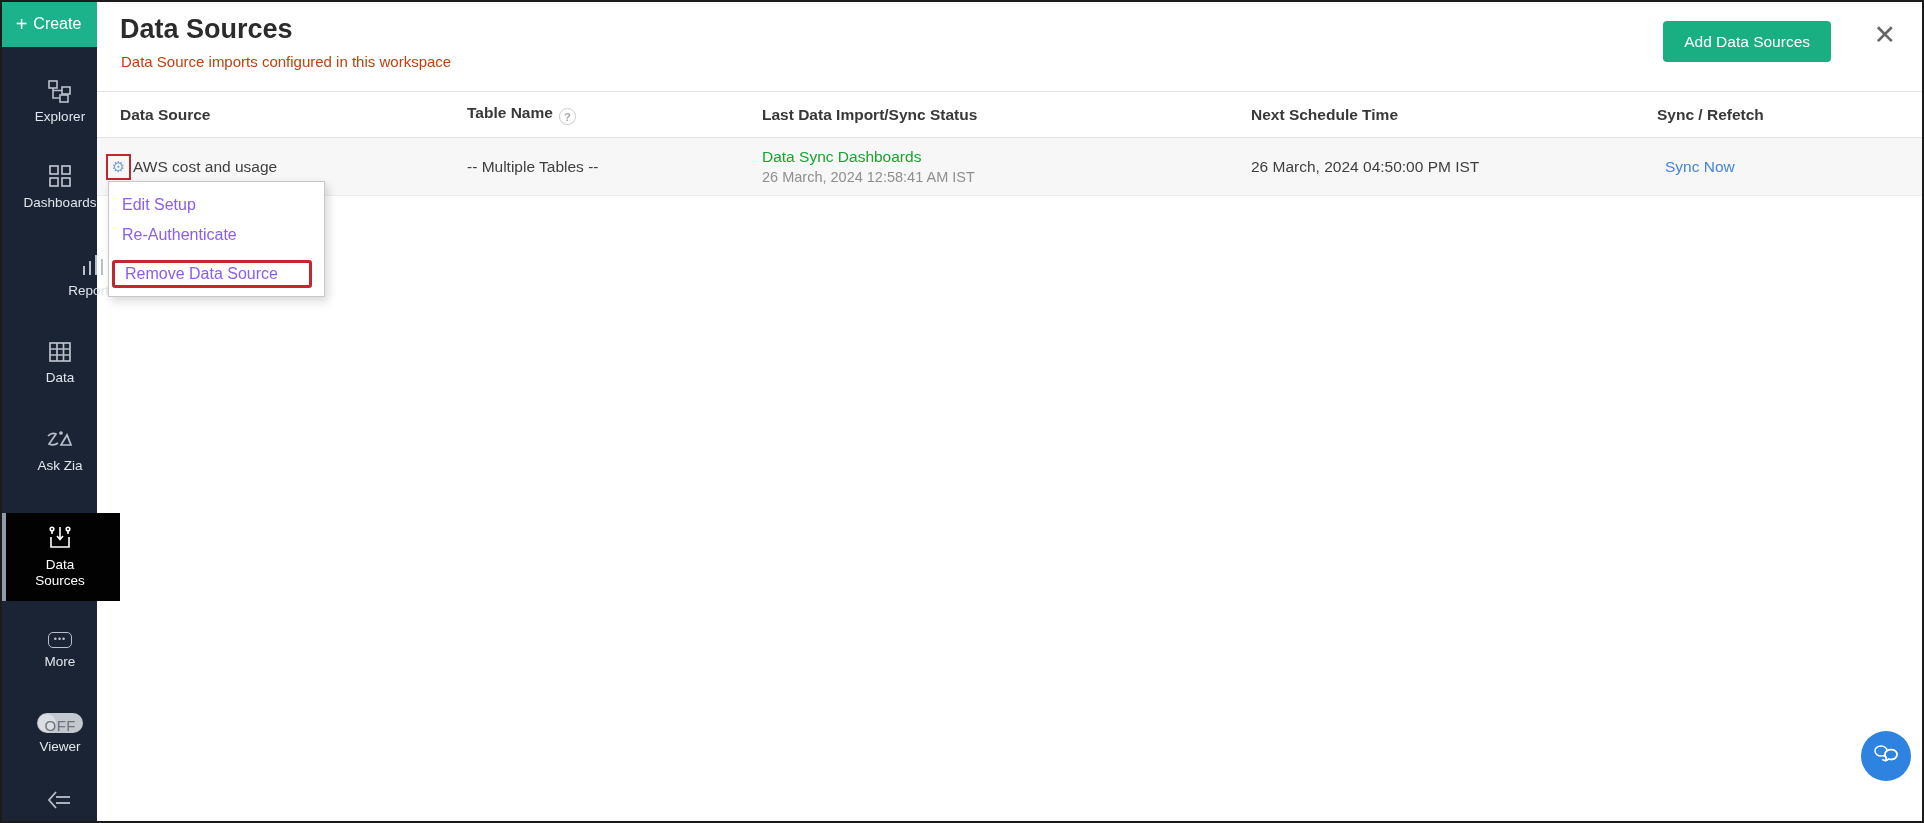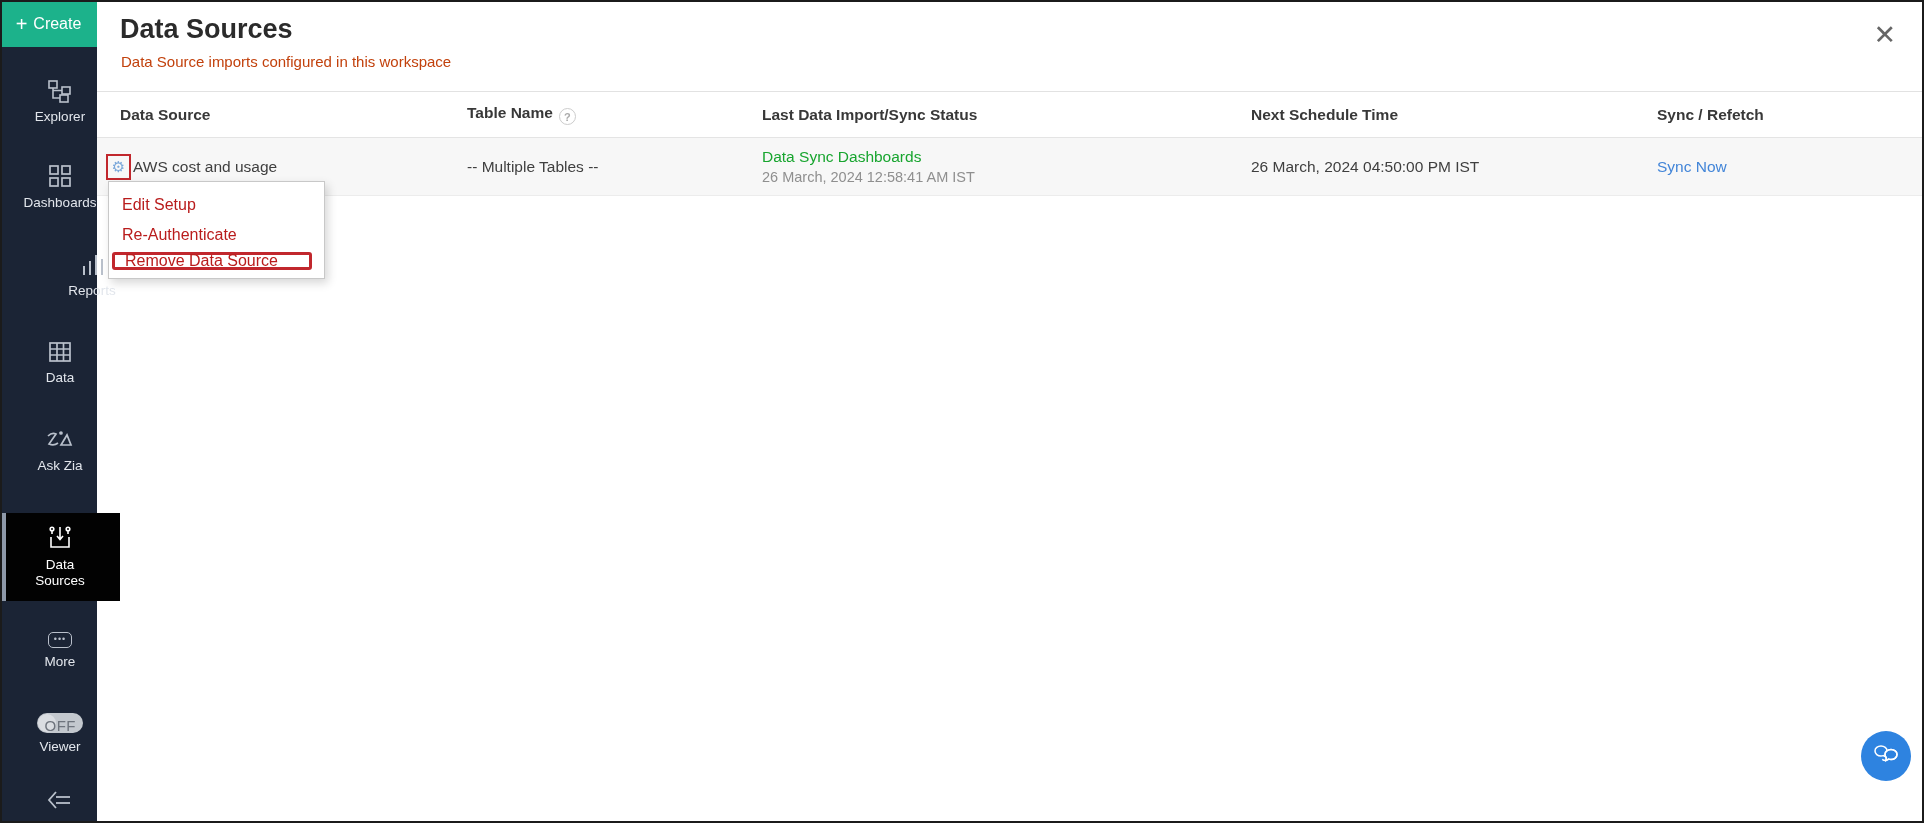--- a/index.html
+++ b/index.html
@@ -61,32 +61,32 @@
   .table-row { height:58px; background:#f7f7f7; border-bottom:1px solid #ececec; font-size:15.5px; color:#3f3f3f; }
   .cell-name { display:flex; align-items:center; }
   .gear-box {
     width:25px; height:26px; margin-left:-14px; margin-right:2px;
     border:2px solid #c1272d; display:flex; align-items:center; justify-content:center; cursor:pointer;
   }
   .gear-glyph { font-size:15px; color:#7ba8da; line-height:1; }
   .cell-status { display:flex; flex-direction:column; justify-content:center; }
   .status-ok { color:#18a52f; }
   .status-time { color:#8f8f8f; font-size:14.5px; margin-top:3px; }
-  .sync-link { color:#4285d8; cursor:pointer; }
+  .sync-link { color:#4285d8; cursor:pointer;margin-left:8px; }
 
   
   .context-menu {
     position:absolute; left:11px; top:181px; width:217px; background:#fff;
     border:1px solid #c8c8c8; box-shadow:3px 4px 9px rgba(0,0,0,.16);
     z-index:30; padding:8px 0 8px;
   }
-  .menu-item { height:30px; line-height:30px; padding-left:13px; font-size:16px; color:#b91c1c; cursor:pointer; white-space:nowrap; }
+  .menu-item { height:30px; line-height:30px; padding-left:13px; font-size:16px; color:#8b5cf6; cursor:pointer; white-space:nowrap; }
   .menu-item-danger-wrap {
-    border:3px solid #c1272d; border-radius:3px; margin:2px 12px 0 3px;
-    height:18px; display:flex; align-items:center; cursor:pointer;
+    border:3px solid #c1272d; border-radius:3px; margin:10px 12px 0 3px;
+    height:28px; display:flex; align-items:center; cursor:pointer;
   }
   .menu-item-danger-wrap .menu-item { height:auto; line-height:normal; padding-left:10px; }
 
   
   .chat-fab {
     position:absolute; right:13px; bottom:42px; width:50px; height:50px; border-radius:50%;
     background:#2e83e0; display:flex; align-items:center; justify-content:center; cursor:pointer; z-index:40;
   }
 </style>
 </head>
@@ -192,20 +192,21 @@
     </span>
   </div>
 
 </div>
 
 <div class="main">
 
   <div class="page-header">
     <div class="page-title">Data Sources</div>
     <div class="page-subtitle">Data Source imports configured in this workspace</div>
+    <button class="add-btn">Add Data Sources</button>
     <div class="close-x">✕</div>
   </div>
 
   <div class="grid-cols table-header">
     <div>Data Source</div>
     <div>
       <span>Table Name</span><span class="help-icon">?</span>
     </div>
     <div>Last Data Import/Sync Status</div>
     <div>Next Schedule Time</div>

